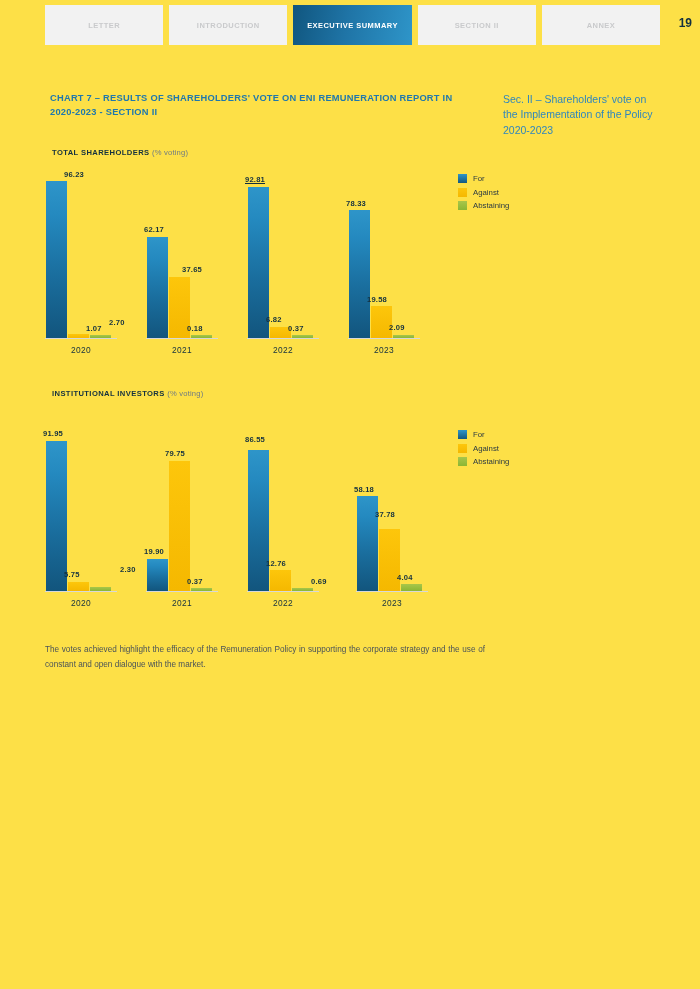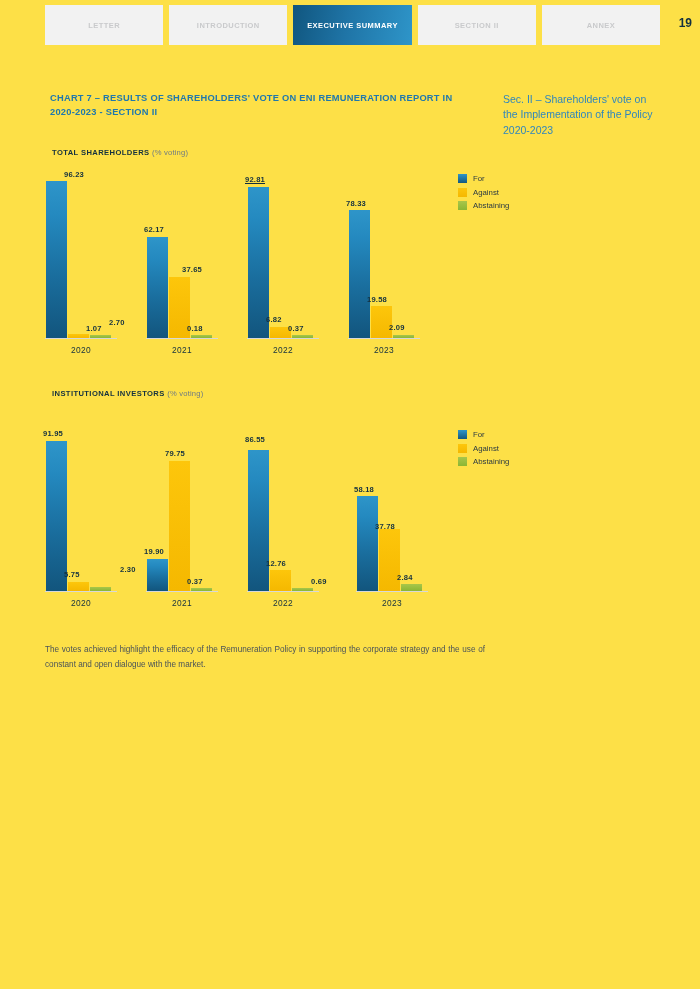--- a/index.html
+++ b/index.html
@@ -243,23 +243,23 @@
           <div class="vlabel" style="bottom: 40.318px; left: 19px;">12.76</div>
           <div class="bar abstaining" style="height: 3px;"></div>
           <div class="vlabel" style="bottom: 22.5px; left: 41px; padding-left: 23px;">0.69</div>
           <div class="xlabel">2022</div>
         </div>
         <div class="group" style="left: 303px; height: 205px; margin-left: 8px;">
           <div class="axis-line"></div>
           <div class="bar for" style="height: 94.9211px;"></div>
           <div class="vlabel" style="bottom: 114.421px; left: -2px;">58.18</div>
           <div class="bar against" style="height: 61.6384px;"></div>
-          <div class="vlabel" style="bottom: 77px; left: 19px;">37.78</div>
+          <div class="vlabel" style="bottom: 89px; left: 19px;">37.78</div>
           <div class="bar abstaining" style="height: 6.59129px;"></div>
-          <div class="vlabel" style="bottom: 26.0913px; left: 41px;">2.84</div>
+          <div class="vlabel" style="bottom: 26.0913px; left: 41px;">4.04</div>
           <div class="xlabel">2023</div>
         </div>
       </div>
     <div class="legend" id="legend2">
         <div class="legend-row">
           <span class="swatch for"></span>
           <span class="legend-label">For</span>
         </div>
         <div class="legend-row">
           <span class="swatch against"></span>

